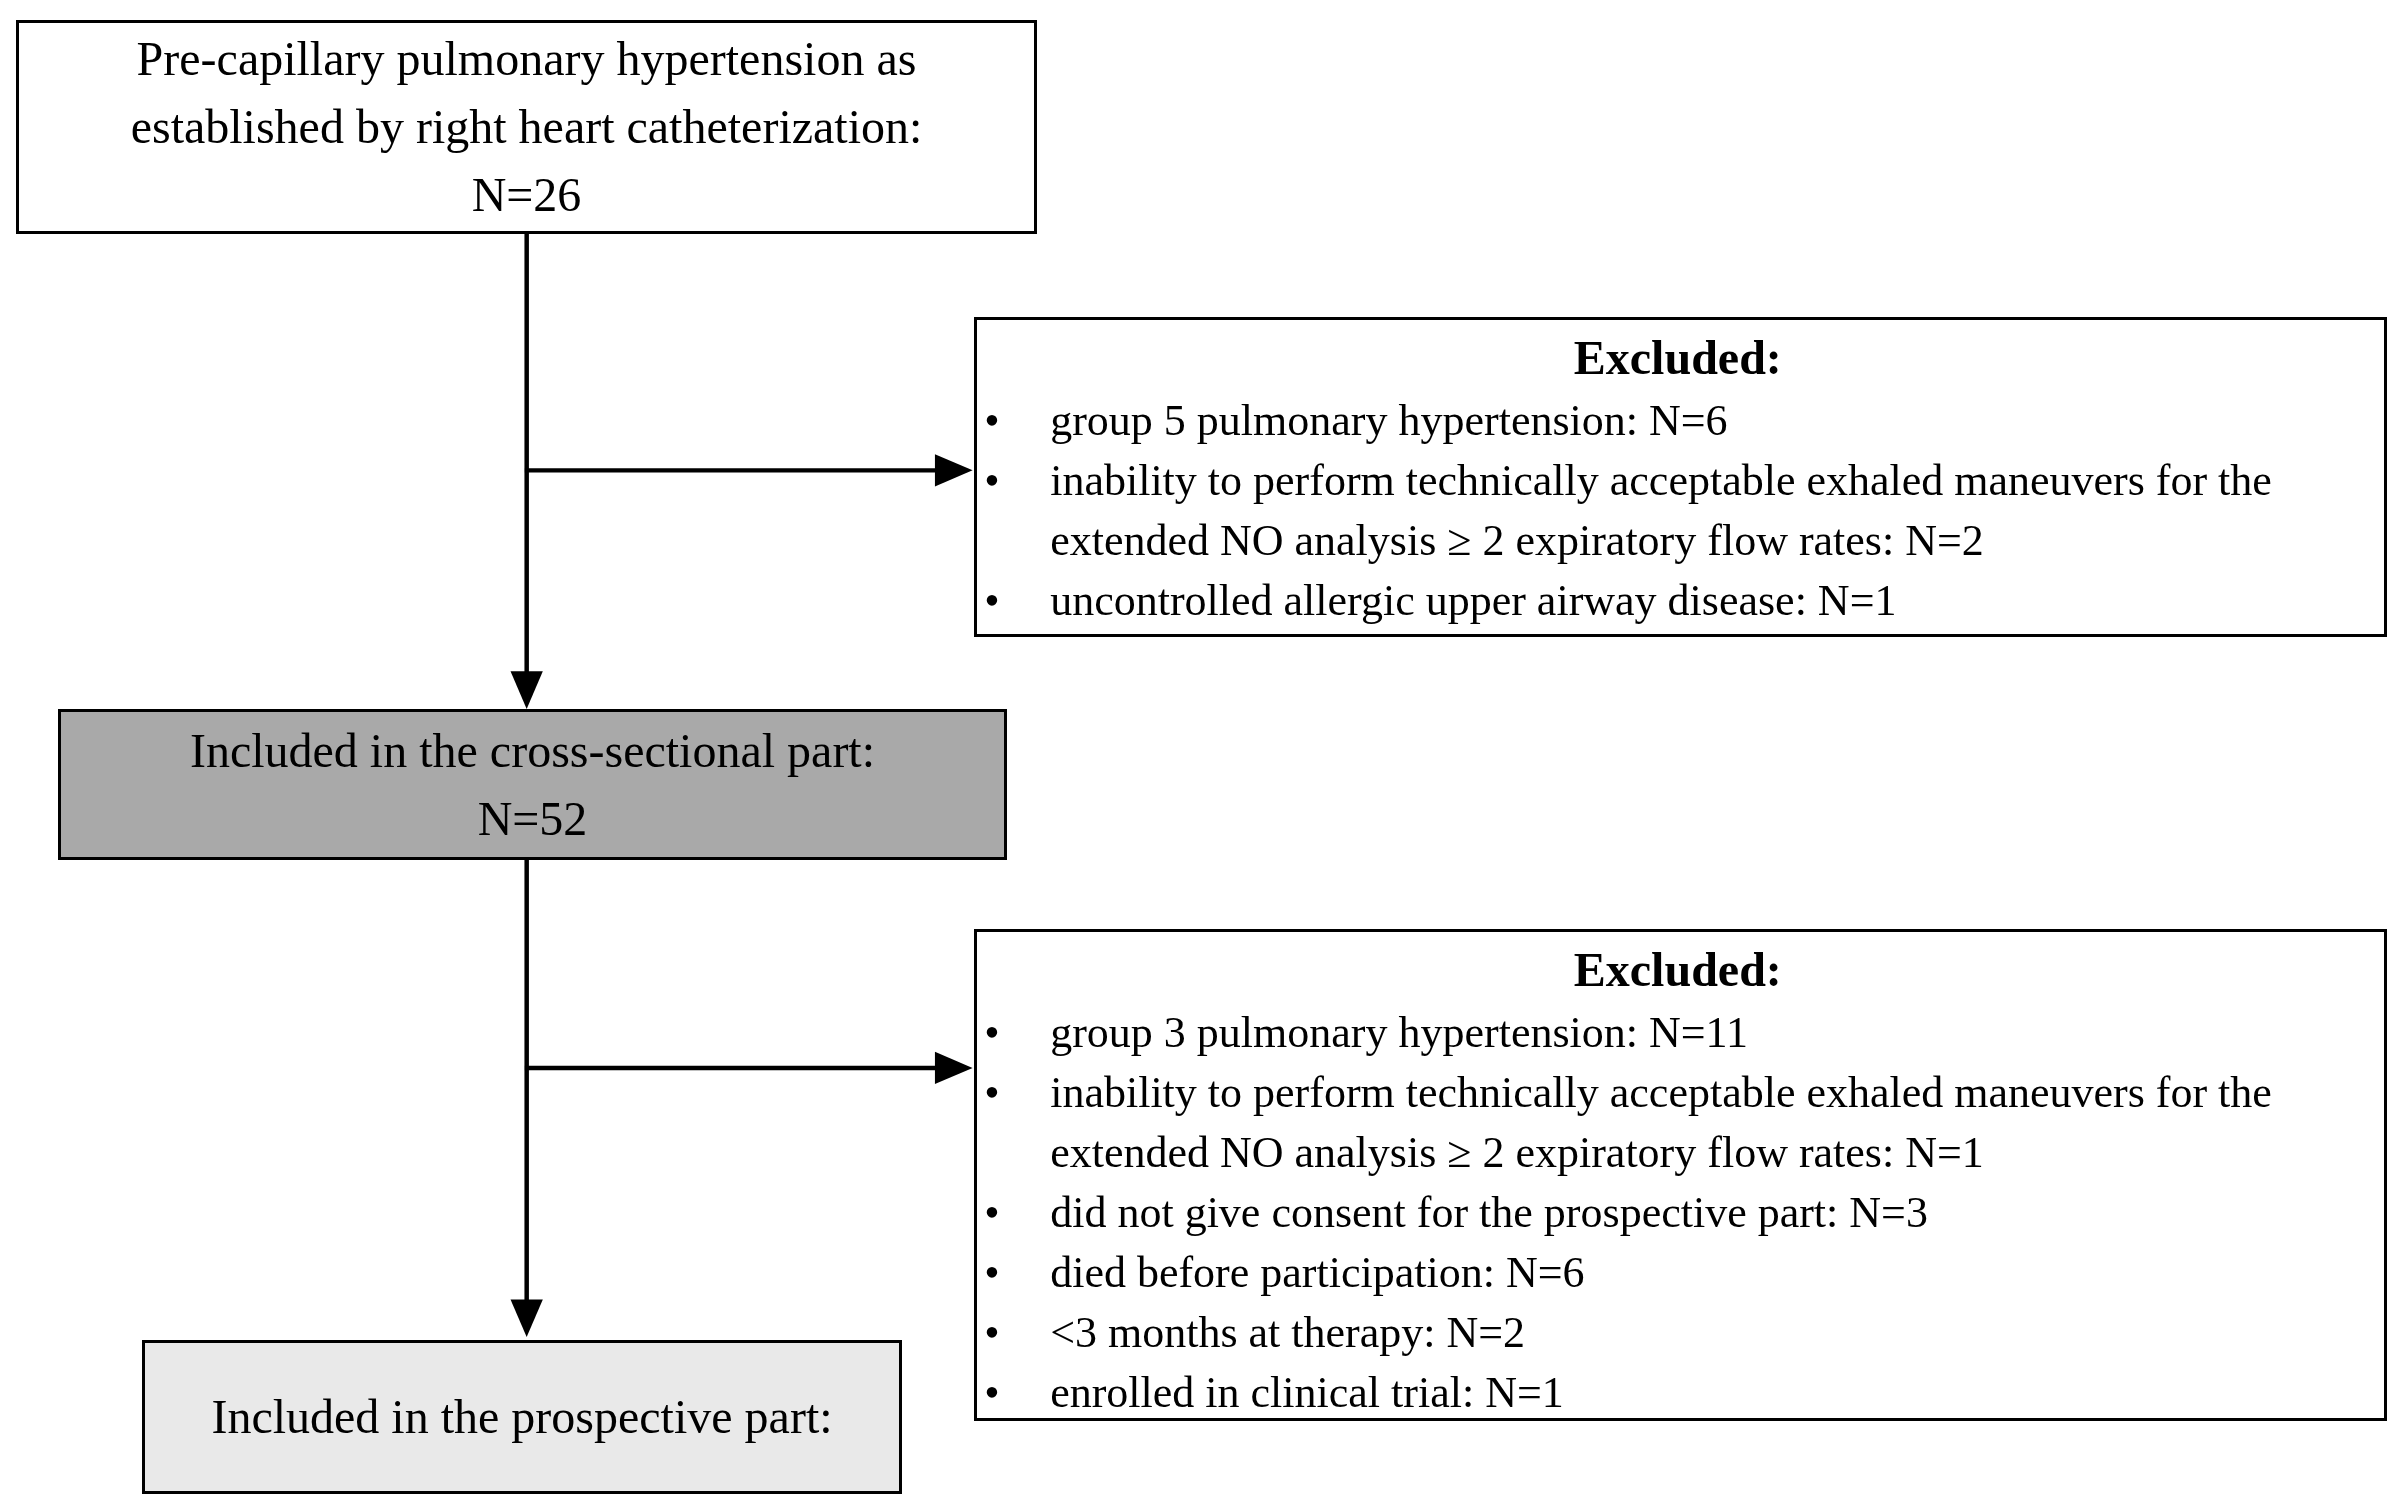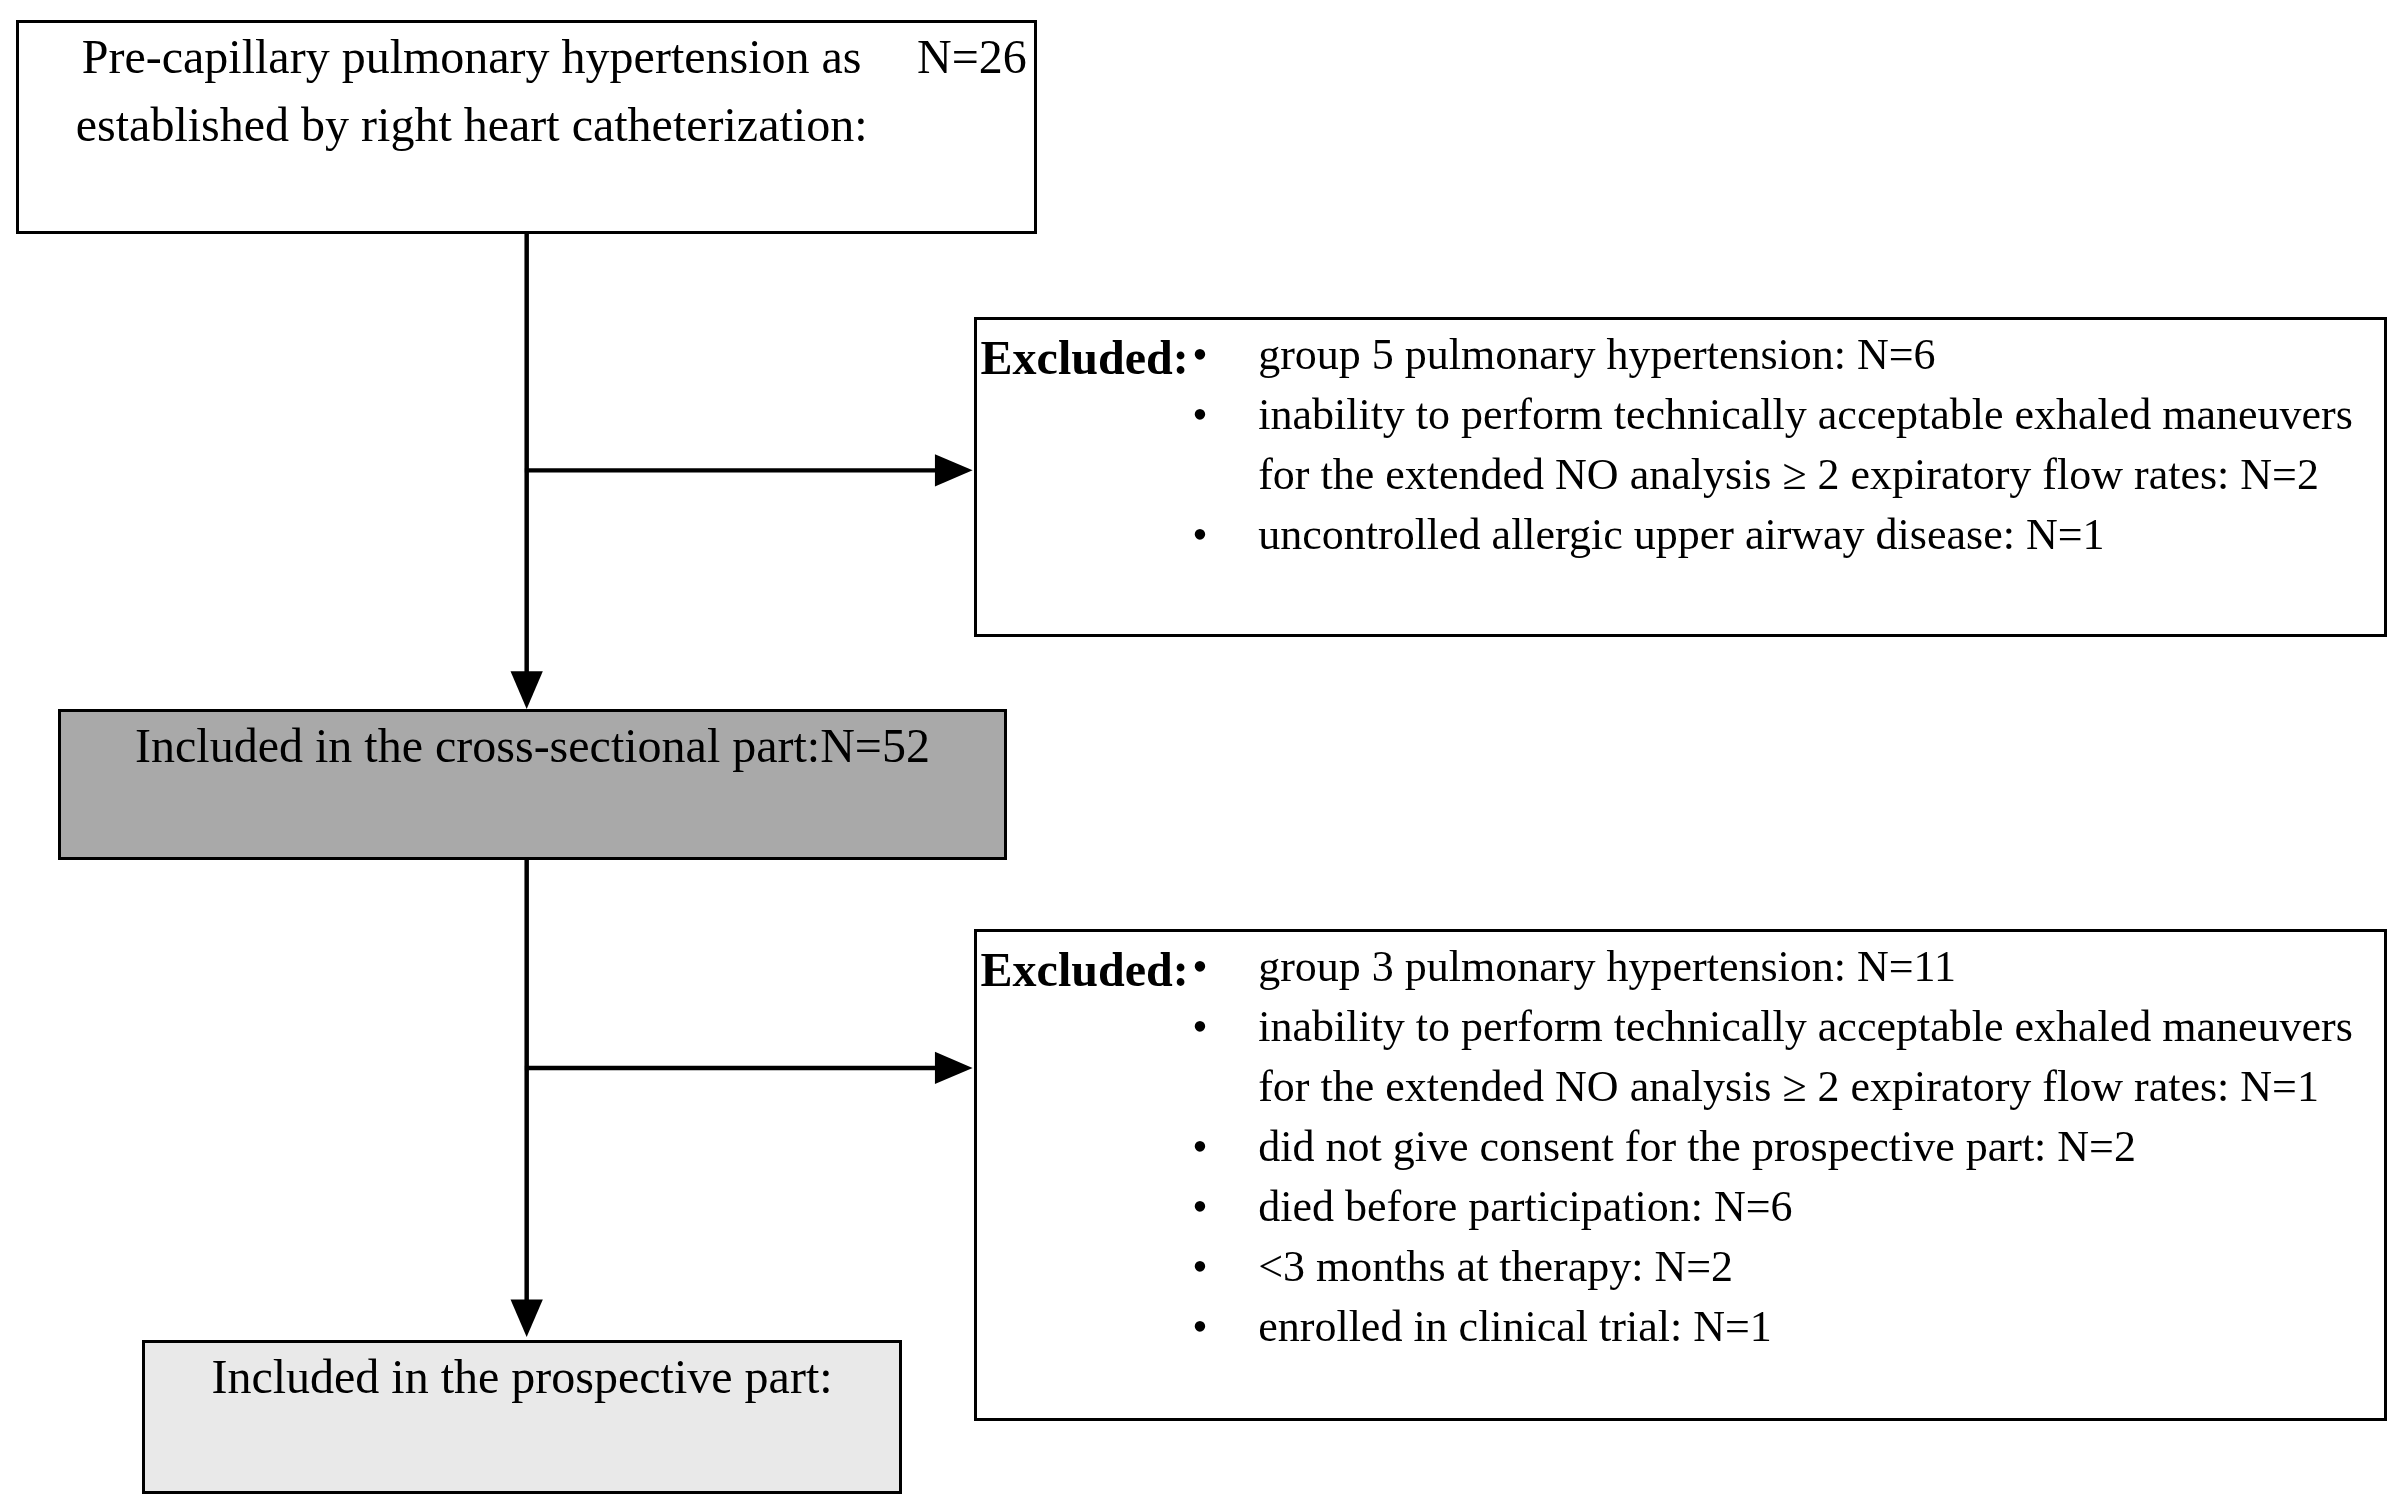--- a/index.html
+++ b/index.html
@@ -15,21 +15,21 @@
     color: #000000;
     font-family: "Liberation Serif", "DejaVu Serif", serif;
     overflow: hidden;
   }
   .node {
     position: absolute;
     box-sizing: border-box;
     border: 3.6px solid #000000;
     background: #ffffff;
     display: flex;
-    flex-direction: row;
+    flex-direction: column;
     justify-content: center;
     text-align: center;
   }
   .flow-label {
     font-size: 48px;
     line-height: 68px;
   }
   #source-box {
     left: 16px; top: 20px; width: 1021px; height: 214px;
     padding: 0 7.2px;
@@ -129,21 +129,21 @@
       <li>
         <span class="bullet">•</span>
         <span class="bullet-text">group 3 pulmonary hypertension: N=11</span>
       </li>
       <li>
         <span class="bullet">•</span>
         <span class="bullet-text">inability to perform technically acceptable exhaled maneuvers for the extended NO analysis ≥ 2 expiratory flow rates: N=1</span>
       </li>
       <li>
         <span class="bullet">•</span>
-        <span class="bullet-text">did not give consent for the prospective part: N=2</span>
+        <span class="bullet-text">did not give consent for the prospective part: N=3</span>
       </li>
       <li>
         <span class="bullet">•</span>
         <span class="bullet-text">died before participation: N=6</span>
       </li>
       <li>
         <span class="bullet">•</span>
         <span class="bullet-text">&lt;3 months at therapy: N=2</span>
       </li>
       <li>

